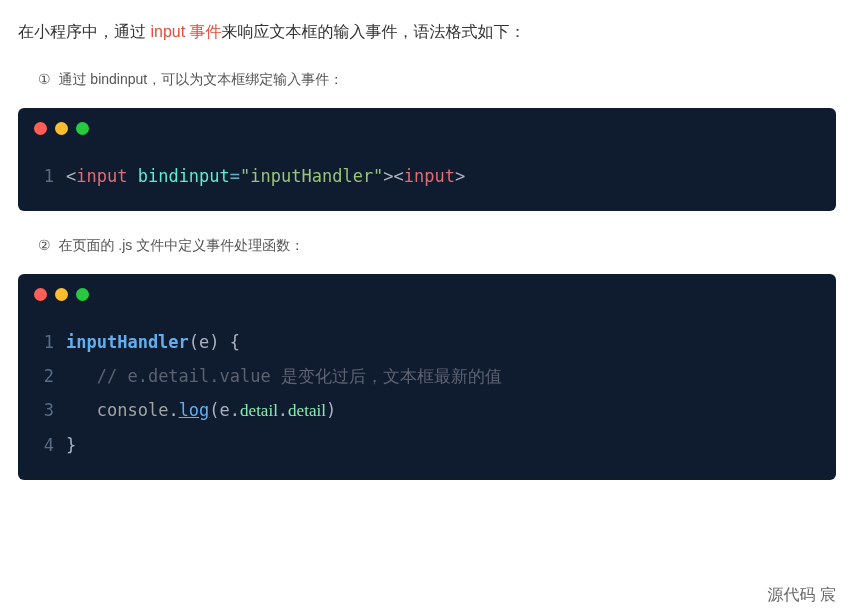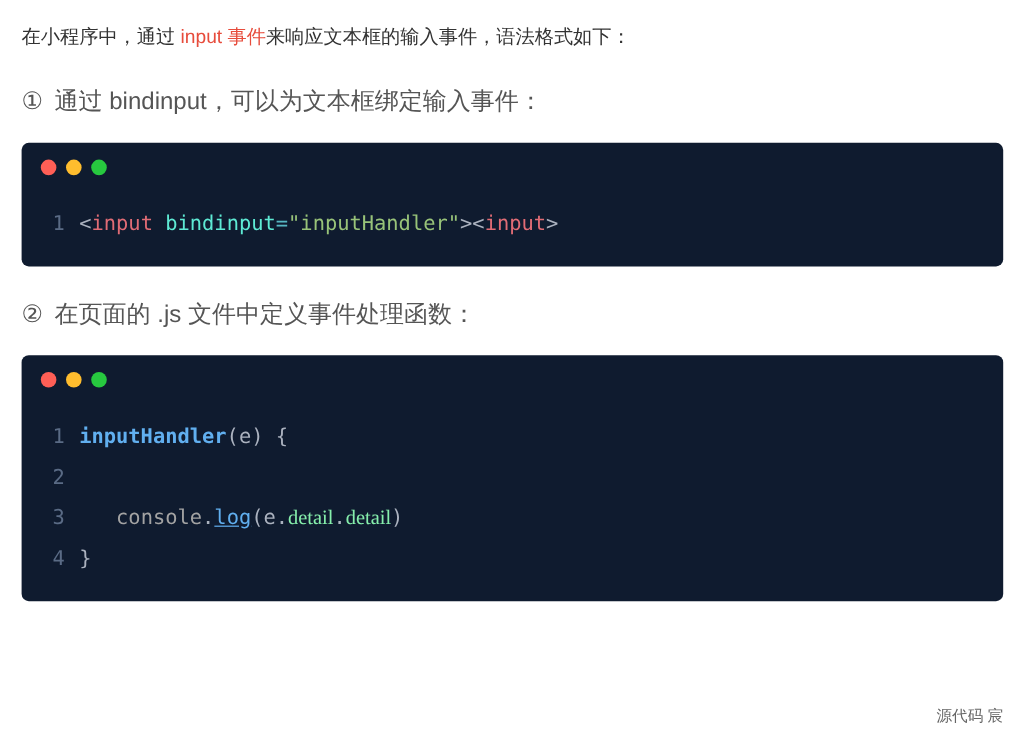--- a/index.html
+++ b/index.html
@@ -19,24 +19,25 @@
     .intro-text {
       font-size: 16px;
       line-height: 1.8;
       color: #333;
       margin-bottom: 20px;
     }
     .intro-text .highlight {
       color: #e74c3c;
     }
     .step-text {
-      font-size: 20px;
+      font-size: 14px;
       line-height: 1.8;
       color: #555;
       margin-bottom: 16px;
+      margin-left: 20px;
     }
     .circled {
       display: inline-block;
       margin-right: 4px;
     }
     .code-block {
       background: #0f1b2f;
       border-radius: 6px;
       padding-bottom: 18px;
       margin-bottom: 22px;
@@ -86,21 +87,21 @@
     .param { color: #abb2bf; }
     .brace { color: #abb2bf; }
     .comment { color: #5c6370; }
     .method1 { color: #a3a3a3; }
     .method2 { color: #61afef; text-decoration: underline; }
     .prop { color: #86efac; font-family: Liberation Serif, serif; }
     .footer-text {
       position: absolute;
       right: 18px;
       bottom: 6px;
-      font-size: 13px;
+      font-size: 16px;
       color: #666;
     }
   </style>
 </head>
 <body>
 
 <div class="intro-text">
   <span>在小程序中，通过 </span><span class="highlight">input 事件</span><span>来响应文本框的输入事件，语法格式如下：</span>
 </div>
 
@@ -132,20 +133,21 @@
     <div class="dot yellow"></div>
     <div class="dot green"></div>
   </div>
   <div class="code-content">
       <div class="code-line">
         <span class="line-number">1</span>
         <span class="line-text"><span class="func">inputHandler</span><span class="punct">(</span><span class="param">e</span><span class="punct">)</span><span> </span><span class="brace">{</span></span>
       </div>
       <div class="code-line">
         <span class="line-number">2</span>
+        <span class="line-text"><span>   </span><span class="comment">// e.detail.value 是变化过后，文本框最新的值</span></span>
       </div>
       <div class="code-line">
         <span class="line-number">3</span>
         <span class="line-text"><span>   </span><span class="method1">console</span><span class="punct">.</span><span class="method2">log</span><span class="punct">(</span><span class="param">e</span><span class="punct">.</span><span class="prop">detail</span><span class="punct">.</span><span class="prop">detail</span><span class="punct">)</span></span>
       </div>
       <div class="code-line">
         <span class="line-number">4</span>
         <span class="line-text"><span class="brace">}</span></span>
       </div>
     </div>

